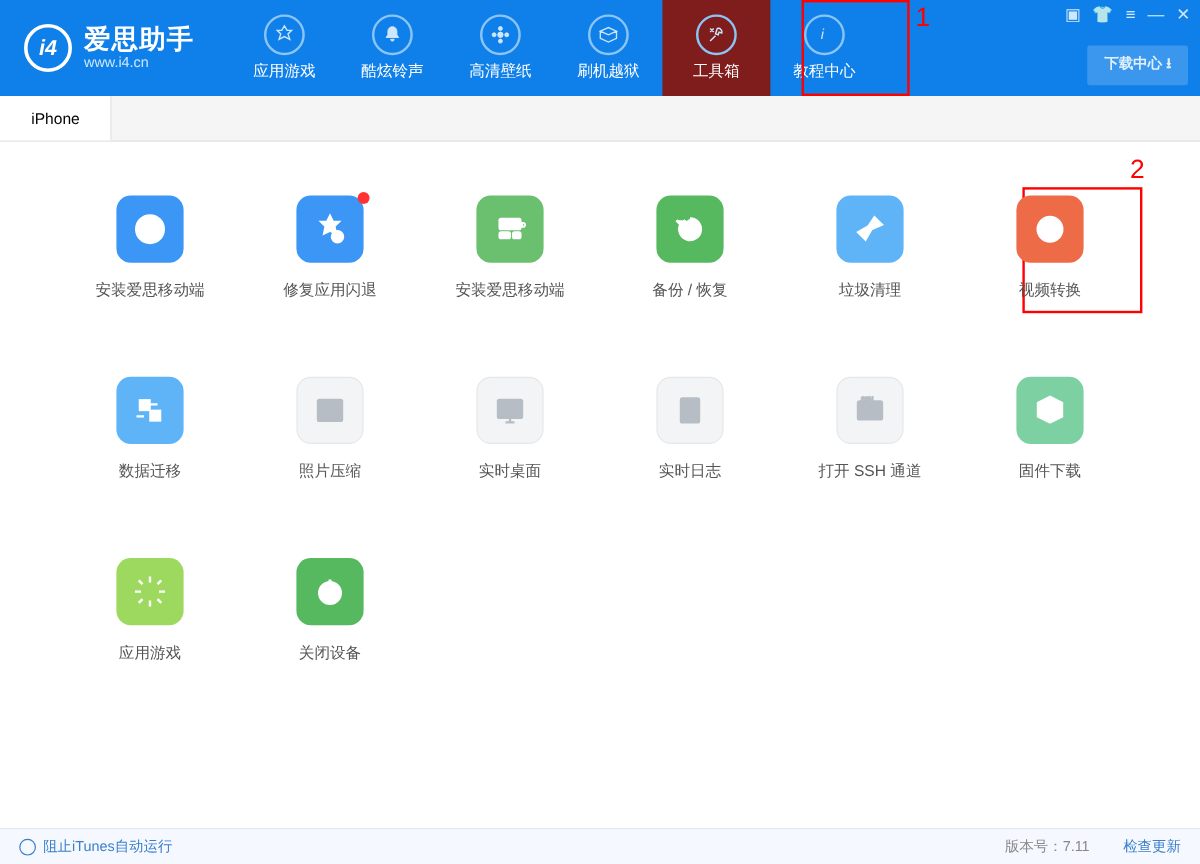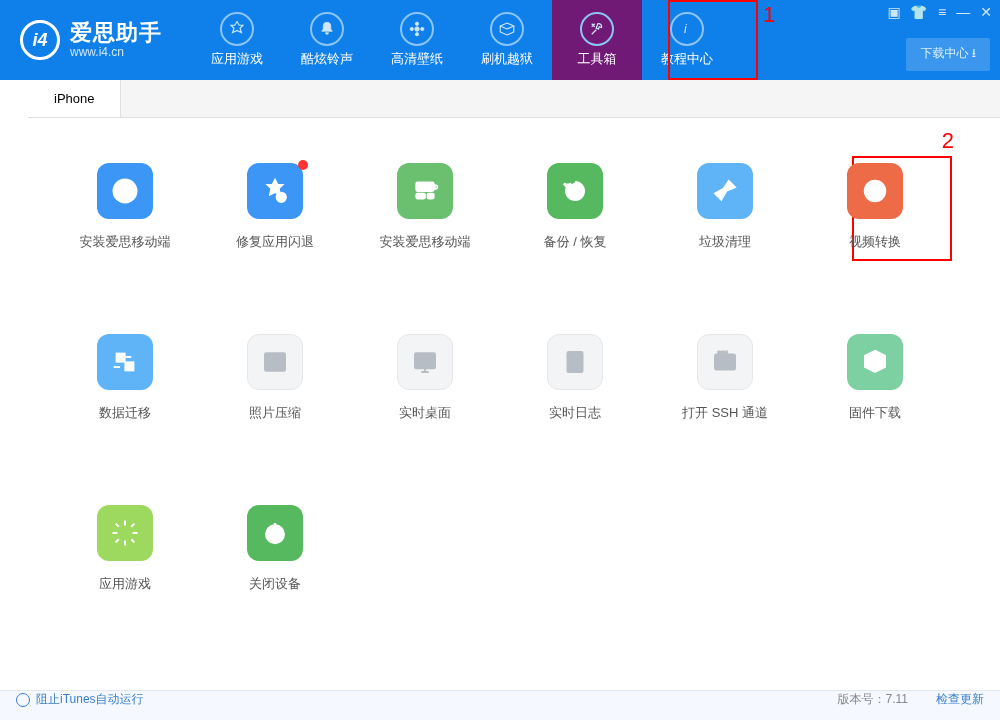--- a/index.html
+++ b/index.html
@@ -22,54 +22,54 @@
   }
   .logo-text { display: flex; flex-direction: column; line-height: 1.1; }
   .logo-title { font-size: 22px; font-weight: bold; letter-spacing: 1px; }
   .logo-sub { font-size: 12px; color: #cfe7fc; }
 
   .nav { display: flex; height: 100%; }
   .nav-item {
     width: 90px; display: flex; flex-direction: column; align-items: center; justify-content: center;
     cursor: pointer; font-size: 13px; gap: 4px;
   }
-  .nav-item.active { background: #701a75; position: relative; }
+  .nav-item.active { background: #7f1d1d; position: relative; }
   .nav-icon {
     width: 34px; height: 34px; border: 2px solid #8bc5f5; border-radius: 50%;
     display: flex; align-items: center; justify-content: center; color: #cfe7fc;
   }
   .nav-icon svg { width: 18px; height: 18px; fill: #cfe7fc; stroke: #cfe7fc; }
 
   .header-right {
     position: absolute; top: 4px; right: 8px; display: flex; gap: 10px; align-items: center;
     color: #cfe7fc; font-size: 14px;
   }
   .header-right span { cursor: pointer; }
   .dl-center {
     position: absolute; right: 10px; top: 38px;
     background: #3a97ed; padding: 6px 14px; font-size: 12px; color: #dff0ff;
-    cursor: pointer; border-radius: 2px;
+    cursor: pointer; border-radius: 2px; font-weight: bold;
   }
 
   .annot-1-box {
     position: absolute; border: 2px solid #f00; width: 90px; height: 80px;
     left: 668px; top: 0; pointer-events: none;
   }
   .annot-1-label { position: absolute; left: 763px; top: 2px; color: #f00; font-size: 22px; font-weight: normal; }
 
-  .tab-bar { height: 38px; border-bottom: 1px solid #e0e0e0; display: flex; background: #f5f5f5; margin-left: 28px; }
+  .tab-bar { height: 38px; border-bottom: 1px solid #e0e0e0; display: flex; background: #f5f5f5; }
   .tab {
     padding: 0 26px; display: flex; align-items: center; font-size: 13px; background: #fff;
     border-right: 1px solid #e0e0e0; cursor: pointer;
   }
 
   .content { padding: 45px 50px; position: relative; }
   .tool-grid {
     display: grid; grid-template-columns: repeat(6, 1fr);
-    row-gap: 83px;
+    row-gap: 63px;
   }
   .tool {
     display: flex; flex-direction: column; align-items: center; gap: 14px;
     cursor: pointer; position: relative;
   }
   .tool-icon {
     width: 56px; height: 56px; border-radius: 12px;
     display: flex; align-items: center; justify-content: center;
   }
   .tool-label { font-size: 13px; color: #555; }
@@ -94,21 +94,21 @@
 
   .annot-2-box {
     position: absolute; border: 2px solid #f00; width: 100px; height: 105px;
     right: 48px; top: 38px; pointer-events: none;
   }
   .annot-2-label { position: absolute; right: 46px; top: 10px; color: #f00; font-size: 22px; }
 
   .footer {
     position: absolute; bottom: 0; left: 0; right: 0; height: 30px;
     background: #f5f9ff; border-top: 1px solid #e0e8f0;
-    display: flex; align-items: flex-start; justify-content: space-between;
+    display: flex; align-items: center; justify-content: space-between;
     padding: 0 16px; font-size: 12px; color: #3a7fc9;
   }
   .footer-left { display: flex; align-items: center; gap: 6px; cursor: pointer; }
   .footer-right { display: flex; align-items: center; gap: 28px; }
   .ver { color: #888; }
   .chk-update { color: #3a7fc9; cursor: pointer; }
   .circle-off {
     width: 14px; height: 14px; border: 1.5px solid #3a7fc9; border-radius: 50%;
   }
 </style>

